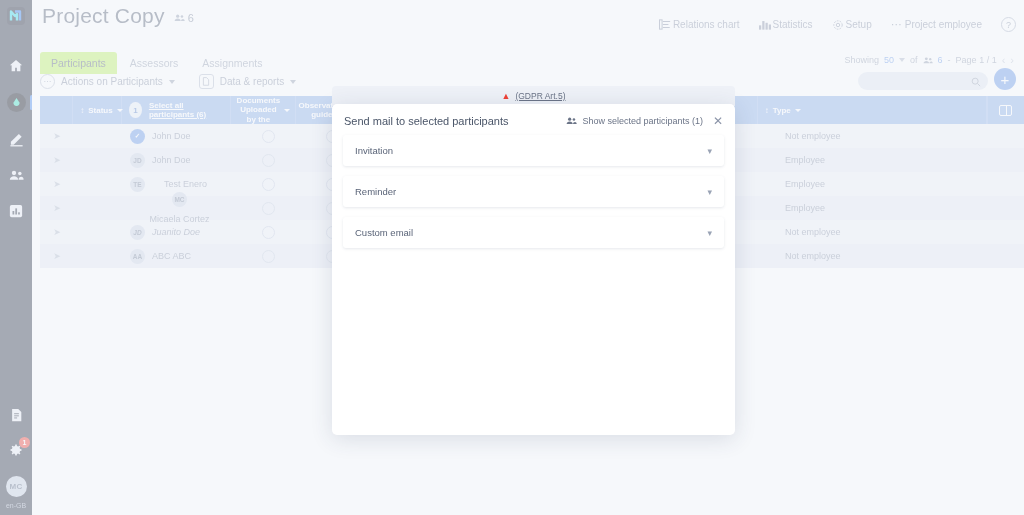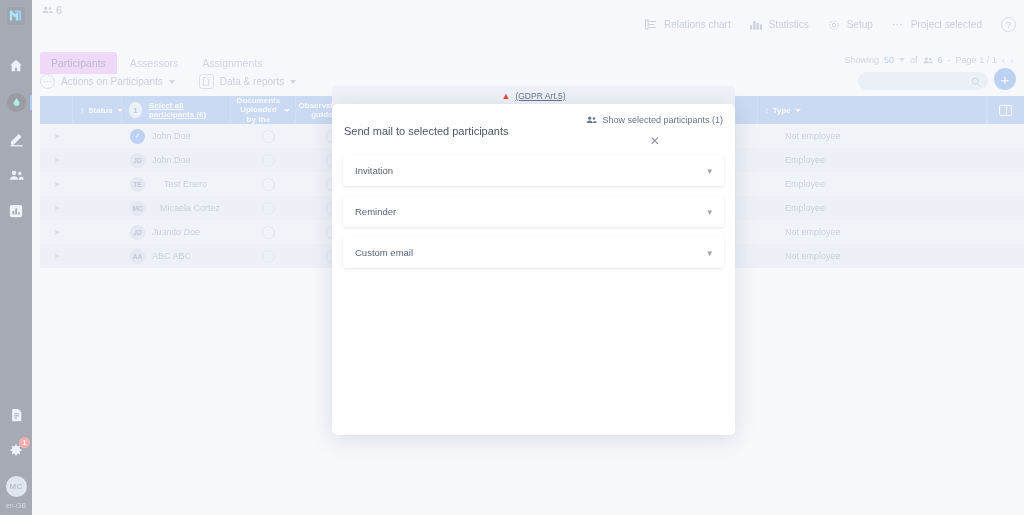--- a/index.html
+++ b/index.html
@@ -50,30 +50,30 @@
   .page { position: absolute; left: 32px; top: 0; right: 0; height: 515px; background: #fff; }
   .hdr { position: relative; height: 50px; }
   .title-row { position: absolute; left: 10px; top: 4px; display: flex; align-items: baseline; gap: 9px; }
   .title { font-size: 21px; color: #5a6478; font-weight: normal; letter-spacing: .2px; }
   .ppl-count { display: flex; align-items: center; gap: 3px; color: #7d879c; font-size: 11px; }
   .subline { position: absolute; left: 11px; top: 27px; display: flex; align-items: center; gap: 5px; color: #9aa3b5; font-size: 9.5px; }
   .sub-sep { color: #c3c9d6; }
   .status-dot-ico { display:inline-flex; align-items:center; }
 
   .hdr-actions { position: absolute; right: 8px; top: 17px; display: flex; align-items: center; gap: 19px; }
-  .hdr-act { display: flex; align-items: center; gap: 7px; color: #8b94a8; font-size: 10px; cursor: pointer; }
+  .hdr-act { display: flex; align-items: center; gap: 2px; color: #8b94a8; font-size: 10px; cursor: pointer; }
   .help-circle {
     width: 15px; height: 15px; border-radius: 50%; border: 1px solid #aab2c4; color: #8b94a8;
     font-size: 9px; display: flex; align-items: center; justify-content: center; cursor: pointer;
   }
 
   
   .tabs { position: absolute; left: 8px; top: 52px; display: flex; gap: 2px; }
   .tab { padding: 5px 11px; font-size: 10.5px; color: #9aa3b5; cursor: pointer; border-radius: 3px 3px 0 0; }
-  .tab.active { color: #5a6478; background: #f0abfc; }
+  .tab.active { color: #5a6478; background: #bef264; }
 
   
   .toolbar { position: absolute; left: 8px; top: 74px; display: flex; align-items: center; gap: 24px; }
   .tb-btn { display: flex; align-items: center; gap: 6px; color: #8b94a8; font-size: 10px; cursor: pointer; }
   .tb-ico {
     width: 15px; height: 15px; border-radius: 50%; border: 1px solid #b9c0d0;
     display: flex; align-items: center; justify-content: center; color: #9aa3b5;
   }
   .tb-ico.sq { border-radius: 3px; }
   .caret { width: 0; height: 0; border-left: 3.5px solid transparent; border-right: 3.5px solid transparent; border-top: 4px solid #9aa3b5; }
@@ -140,21 +140,21 @@
     position: absolute; left: 332px; top: 86px; width: 403px; height: 20px;
     background: #eef1f7; border-radius: 4px 4px 0 0;
     display: flex; align-items: center; justify-content: center; gap: 5px;
     font-size: 8.5px; color: #6b7487;
   }
   .notice a { color: #6b7487; text-decoration: underline; }
   .warn-ico { color: #ef4136; font-size: 9px; line-height: 1; }
 
   .modal-head { display: flex; align-items: center; justify-content: space-between; padding: 11px 12px 0 12px; }
   .modal-title { font-size: 11px; color: #4a5568; }
-  .modal-head-right { display: flex; align-items: center; gap: 10px; flex-direction: column; }
+  .modal-head-right { display: flex; align-items: center; gap: 10px; }
   .show-sel { display: flex; align-items: center; gap: 5px; font-size: 9px; color: #6b7487; cursor: pointer; }
   .x-btn { color: #8b94a8; font-size: 12px; cursor: pointer; line-height: 1; }
 
   .section-title { padding: 11px 12px 0 12px; font-size: 9.5px; font-weight: bold; color: #4a5568; }
 
   .accordions { padding: 8px 11px 0 11px; display: flex; flex-direction: column; gap: 10px; }
   .acc {
     height: 31px; background: #fff; border-radius: 3px; box-shadow: 0 1px 3px rgba(60,76,110,.13);
     display: flex; align-items: center; justify-content: space-between; padding: 0 12px; cursor: pointer;
   }
@@ -227,20 +227,21 @@
       </div>
       <div class="avatar-rail">MC</div>
       <div class="lang">en-GB</div>
     </div>
   </div>
 
   <div class="page">
 
     <div class="hdr">
       <div class="title-row">
+        <div class="title">Project Copy</div>
         <div class="ppl-count">
           <svg width="11" height="10" viewBox="0 0 18 16" fill="#97a0b3">
               <circle cx="6" cy="5" r="2.6"></circle>
               <circle cx="13" cy="5.6" r="2.1"></circle>
               <path d="M1 13c0-2.6 2.2-4.2 5-4.2s5 1.6 5 4.2z"></path>
               <path d="M11.5 13c0-2 1.3-3.4 3.2-3.4 1.6 0 2.8 1.1 2.8 3.4z"></path>
             </svg>
           <span>6</span>
         </div>
       </div>
@@ -267,21 +268,21 @@
         </div>
         <div class="hdr-act">
           <svg width="12" height="12" viewBox="0 0 16 16" fill="none" stroke="#8b94a8" stroke-width="1.2">
             <circle cx="8" cy="8" r="2.3"></circle>
               <circle cx="8" cy="8" r="5.6" stroke-dasharray="2.4 1.6"></circle>
           </svg>
           <span>Setup</span>
         </div>
         <div class="hdr-act">
           <span style="letter-spacing:1px;font-size:11px;line-height:1;">⋯</span>
-          <span>Project selected</span>
+          <span>Project employee</span>
         </div>
         <div class="help-circle">?</div>
       </div>
     </div>
 
     <div class="tabs">
       <div class="tab active">Participants</div>
       <div class="tab">Assessors</div>
       <div class="tab">Assignments</div>
     </div>
@@ -424,21 +425,21 @@
           <div class="td" style="width:415px;"></div>
           <div class="td" style="width:238px;">
               <span>Employee</span>
             </div>
         </div>
         <div class="tr">
           <div class="td" style="width:34px;justify-content:center;">
               <span class="send-ico">➤</span>
             </div>
           <div class="td" style="width:49px;"></div>
-          <div class="td" style="width:113px;gap:15px;">
+          <div class="td" style="width:113px;gap:7px;flex-direction:column;">
             <span class="av">MC</span>
             <span>Micaela Cortez</span>
           </div>
           <div class="td" style="width:65px;justify-content:center;">
               <span class="circle-empty"></span>
             </div>
           <div class="td" style="width:62px;justify-content:center;">
               <span class="circle-empty"></span>
             </div>
           <div class="td" style="width:415px;"></div>

